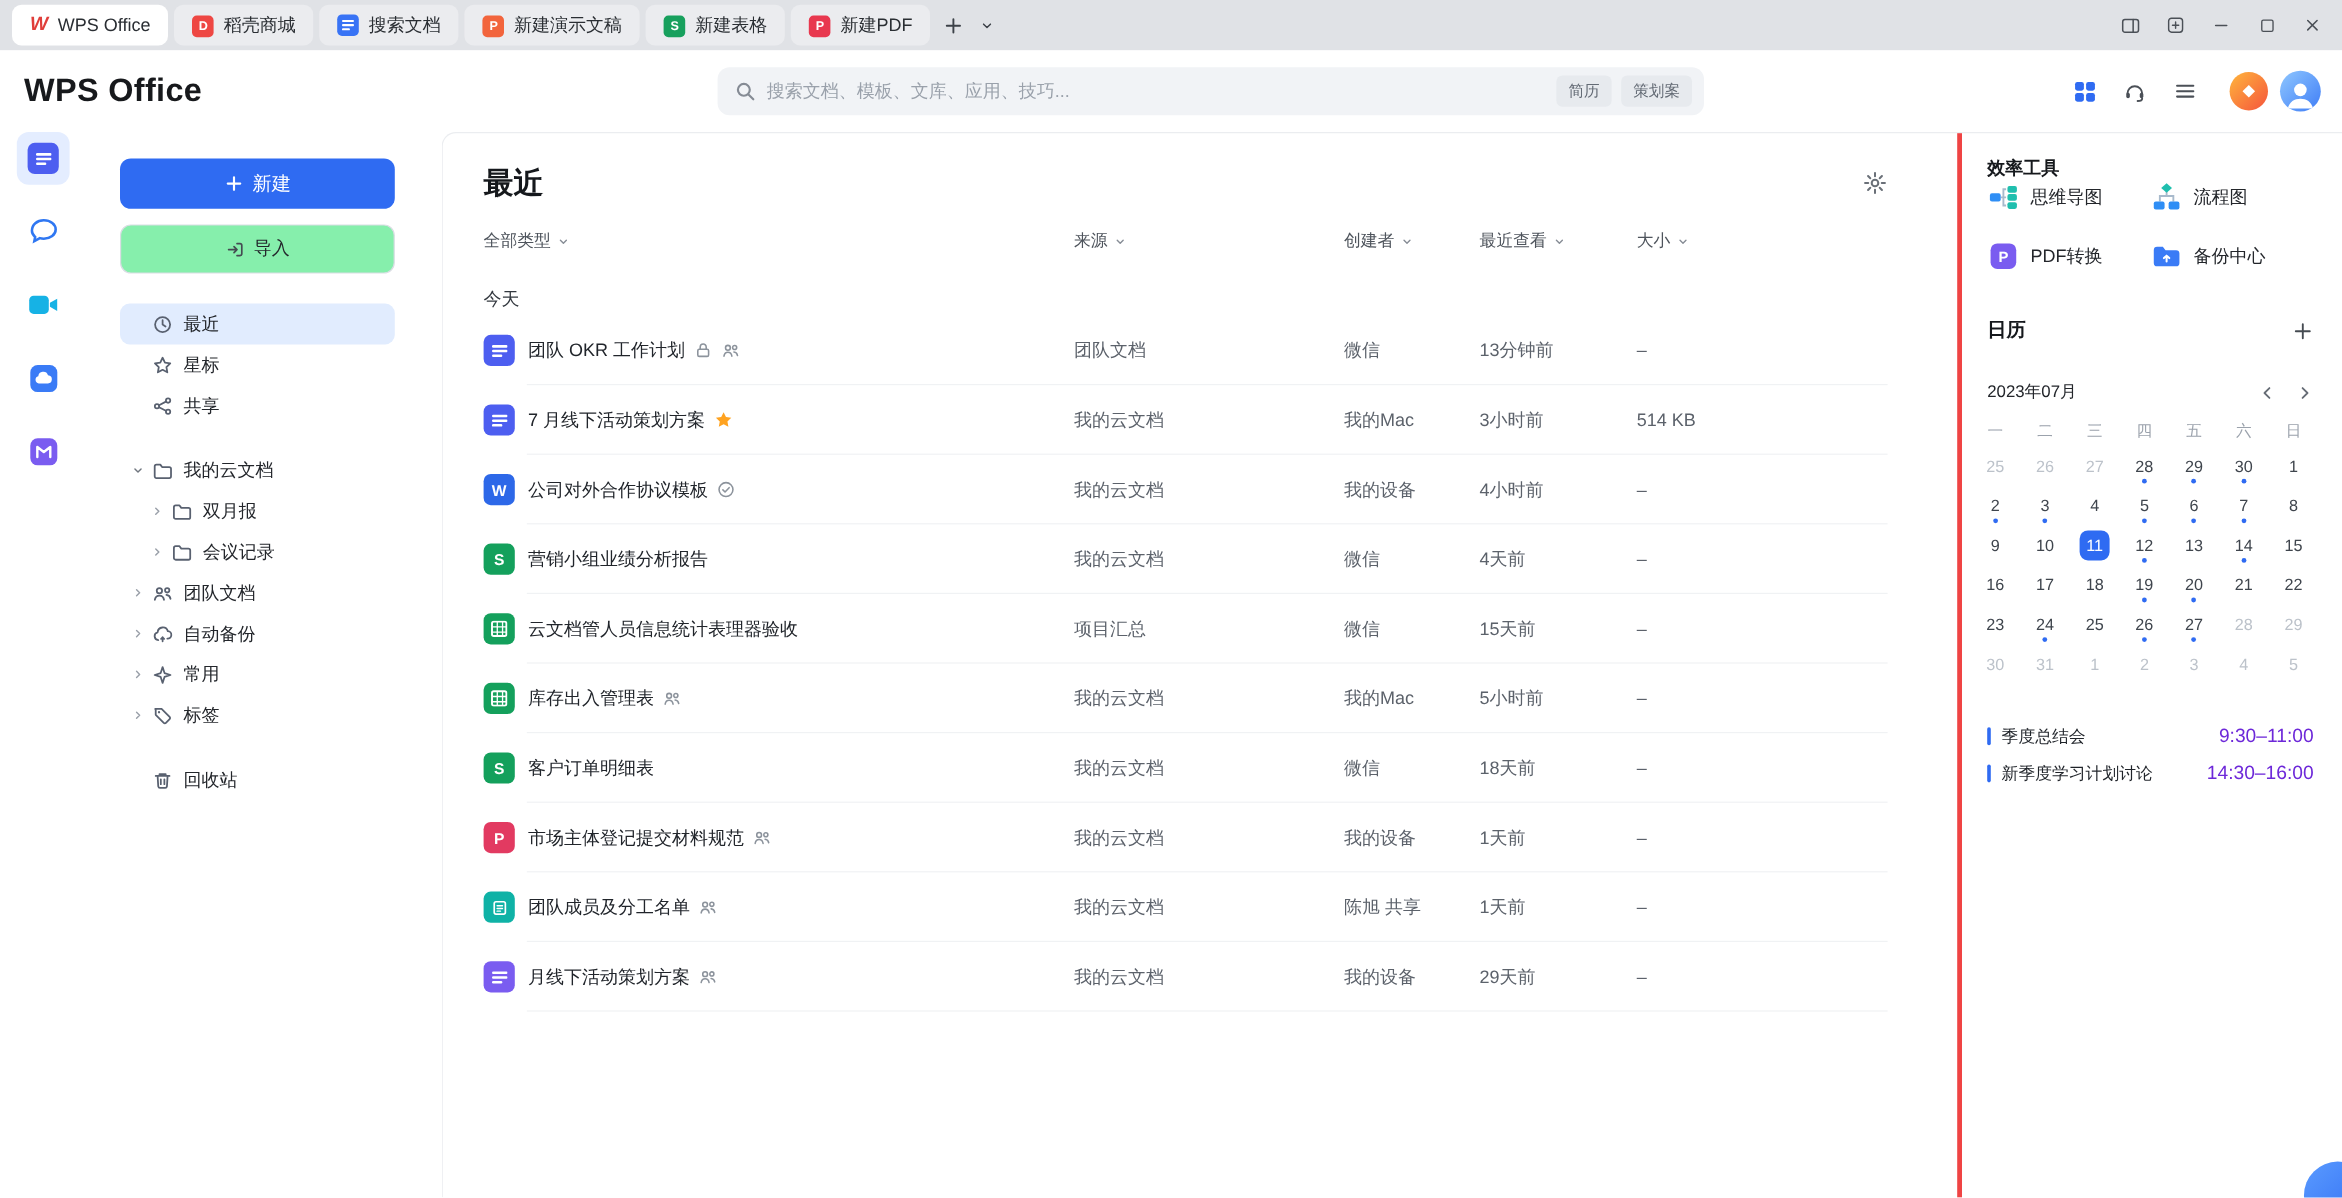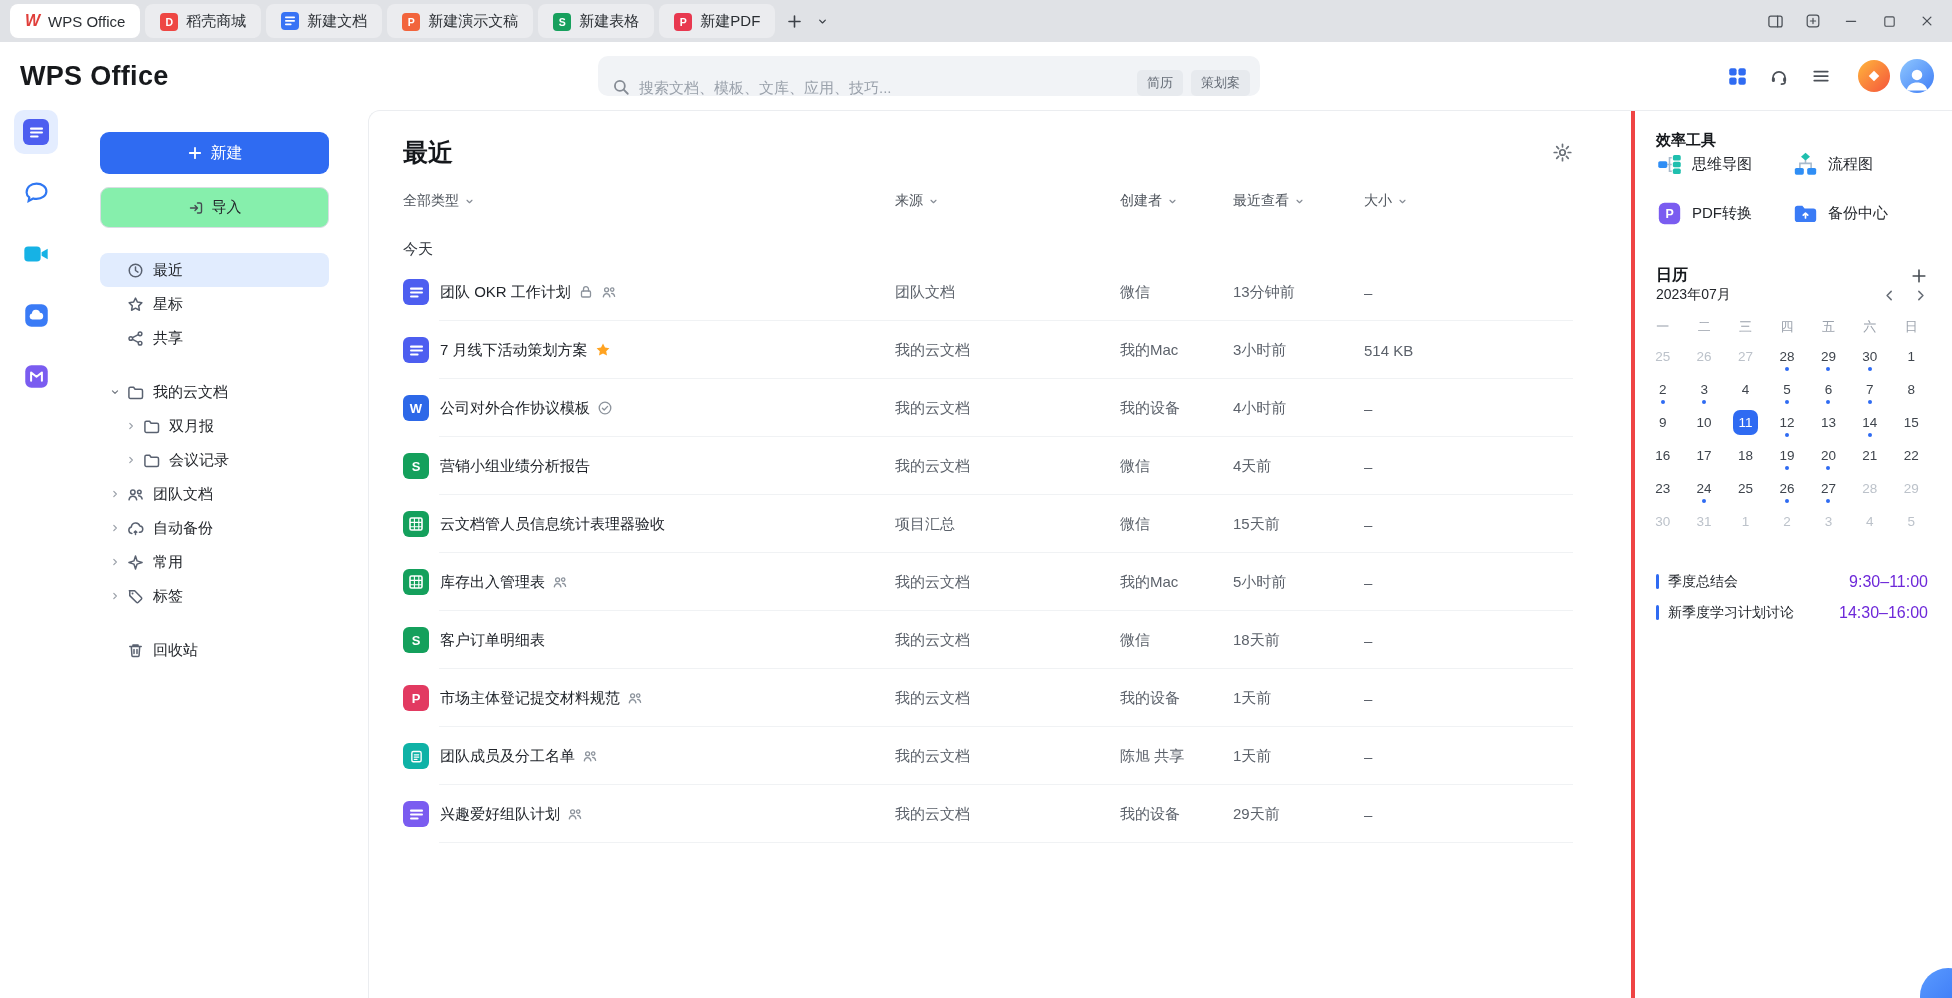--- a/index.html
+++ b/index.html
@@ -14,21 +14,21 @@
 .tab.active{background:#fff}
 .wps-w{font-weight:800;font-style:italic;color:#e03e3a;font-size:16px}
 .tsq{width:18px;height:18px;border-radius:4px;display:inline-flex;align-items:center;justify-content:center;color:#fff;font-size:10.5px;font-weight:700;flex:none}
 .tab-add,.tab-caret{width:28px;height:28px;display:flex;align-items:center;justify-content:center;cursor:pointer;border-radius:6px}
 .win-controls{margin-left:auto;display:flex;align-items:center;gap:8px}
 .win-btn{width:30px;height:30px;display:flex;align-items:center;justify-content:center;cursor:pointer}
 
 
 .header{position:absolute;top:42px;left:0;right:0;height:68px;background:#fff}
 .logo{position:absolute;left:20px;top:50%;transform:translateY(-50%);font-size:27px;font-weight:700;color:#17191c;letter-spacing:.3px}
-.search{position:absolute;left:598px;top:14px;width:662px;height:40px;background:#f1f3f6;border-radius:10px;display:flex;align-items:flex-end;padding:0 10px 0 14px}
+.search{position:absolute;left:598px;top:14px;width:822px;height:40px;background:#f1f3f6;border-radius:10px;display:flex;align-items:center;padding:0 10px 0 14px}
 .search input{flex:1;min-width:0;border:none;outline:none;background:transparent;font-size:15px;color:#23262b;margin-left:9px;font-family:inherit}
 .search input::placeholder{color:#9aa1ab}
 .search-tag{flex:none;background:#e7eaee;border-radius:5px;padding:4px 10px;font-size:13px;color:#646b75;margin-left:8px;cursor:pointer}
 .header-actions{position:absolute;right:18px;top:0;height:100%;display:flex;align-items:center}
 .hicon{width:34px;height:34px;display:flex;align-items:center;justify-content:center;cursor:pointer;margin-left:8px}
 .vipball{width:32px;height:32px;border-radius:50%;background:linear-gradient(135deg,#ffb63c,#f5543c);display:flex;align-items:center;justify-content:center;margin-left:20px;cursor:pointer;flex:none}
 .avatar{width:34px;height:34px;border-radius:50%;background:linear-gradient(135deg,#8fc7ff,#3f7df6);display:flex;align-items:flex-end;justify-content:center;overflow:hidden;margin-left:10px;cursor:pointer;flex:none}
 
 
 .rail{position:absolute;top:110px;left:0;width:72px;bottom:0;display:flex;flex-direction:column;align-items:center}
@@ -82,21 +82,21 @@
 
 
 .panel{width:321px;border-left:4px solid #ef4444;padding:0 24px 0 21px}
 .tools-title{margin-top:20px;font-size:15px;font-weight:700;color:#15181c}
 .tools{display:grid;grid-template-columns:1fr 1fr;row-gap:21px;margin-top:0}
 .tool{display:flex;align-items:center;gap:9px;font-size:15px;color:#23262b;cursor:pointer;height:28px}
 .tool-ic{width:27px;height:27px;display:flex;flex:none}
 .cal-head{display:flex;align-items:center;margin-top:38px}
 .cal-title{font-size:16px;font-weight:700;color:#15181c}
 .cal-add{margin-left:auto;display:flex;cursor:pointer}
-.cal-month{display:flex;align-items:center;margin-top:0;font-size:14px;color:#23262b}
+.cal-month{display:flex;align-items:center;margin-top:32px;font-size:14px;color:#23262b}
 .cal-nav{margin-left:auto;display:flex;gap:16px}
 .cal-nav span{cursor:pointer;display:flex}
 .cal-grid{display:grid;grid-template-columns:repeat(7,1fr);width:290px;margin-left:-14px;margin-top:10px}
 .cal-wd{height:26px;display:flex;align-items:center;justify-content:center;font-size:13px;color:#9ba2ac}
 .cal-cell{height:33px;display:flex;align-items:center;justify-content:center;font-size:13.5px;color:#3f454d;position:relative;cursor:pointer}
 .cal-cell.muted{color:#bcc2ca}
 .cal-num{display:flex;align-items:center;justify-content:center}
 .cal-num.today{width:25px;height:25px;border-radius:7px;background:#2f6bf2;color:#fff}
 .cal-dot{position:absolute;bottom:2px;left:50%;transform:translateX(-50%);width:4px;height:4px;border-radius:50%;background:#2f6bf2}
 .events{margin-top:28px}
@@ -122,21 +122,21 @@
         <span>稻壳商城</span>
       </div>
       <div class="tab">
         <span><span class="tsq" style="background:#3873f5">
             <svg viewBox="0 0 10 10" width="10" height="10">
               <rect y="0.6" width="10" height="1.7" rx="0.8" fill="#fff"></rect>
               <rect y="4.1" width="10" height="1.7" rx="0.8" fill="#fff"></rect>
               <rect y="7.6" width="6.6" height="1.7" rx="0.8" fill="#fff"></rect>
             </svg>
           </span></span>
-        <span>新建文档</span>
+        <span>搜索文档</span>
       </div>
       <div class="tab">
         <span><span class="tsq" style="background:#f2643c">P</span></span>
         <span>新建演示文稿</span>
       </div>
       <div class="tab">
         <span><span class="tsq" style="background:#17a05d">S</span></span>
         <span>新建表格</span>
       </div>
       <div class="tab">
@@ -662,21 +662,21 @@
         </div>
         <div class="filerow cols">
           <div class="c-name">
             <span class="ficon f-docs-purple">
               <svg viewBox="0 0 13 13" width="13" height="13">
                 <rect y="1.6" width="13" height="2.1" rx="1" fill="#fff"></rect>
                 <rect y="5.5" width="13" height="2.1" rx="1" fill="#fff"></rect>
                 <rect y="9.4" width="8.6" height="2.1" rx="1" fill="#fff"></rect>
               </svg>
             </span>
-            <span class="fname">兴趣爱好组队计划</span>
+            <span class="fname">月线下活动策划方案</span>
             <span class="badge">
               <svg width="16" height="16" viewBox="0 0 16 16" fill="none" stroke="#8c939c" stroke-width="1.3" stroke-linecap="round" stroke-linejoin="round">
                 <circle cx="5.6" cy="5.8" r="2"></circle>
                 <path d="M2.3 12.8c.4-2.1 1.7-3.2 3.3-3.2s2.9 1.1 3.3 3.2"></path>
                 <circle cx="11.2" cy="5.6" r="1.7"></circle>
                 <path d="M10.6 9.4c1.6.2 2.7 1.2 3 2.9"></path>
               </svg>
             </span>
           </div>
           <div class="cell c-source">我的云文档</div>

